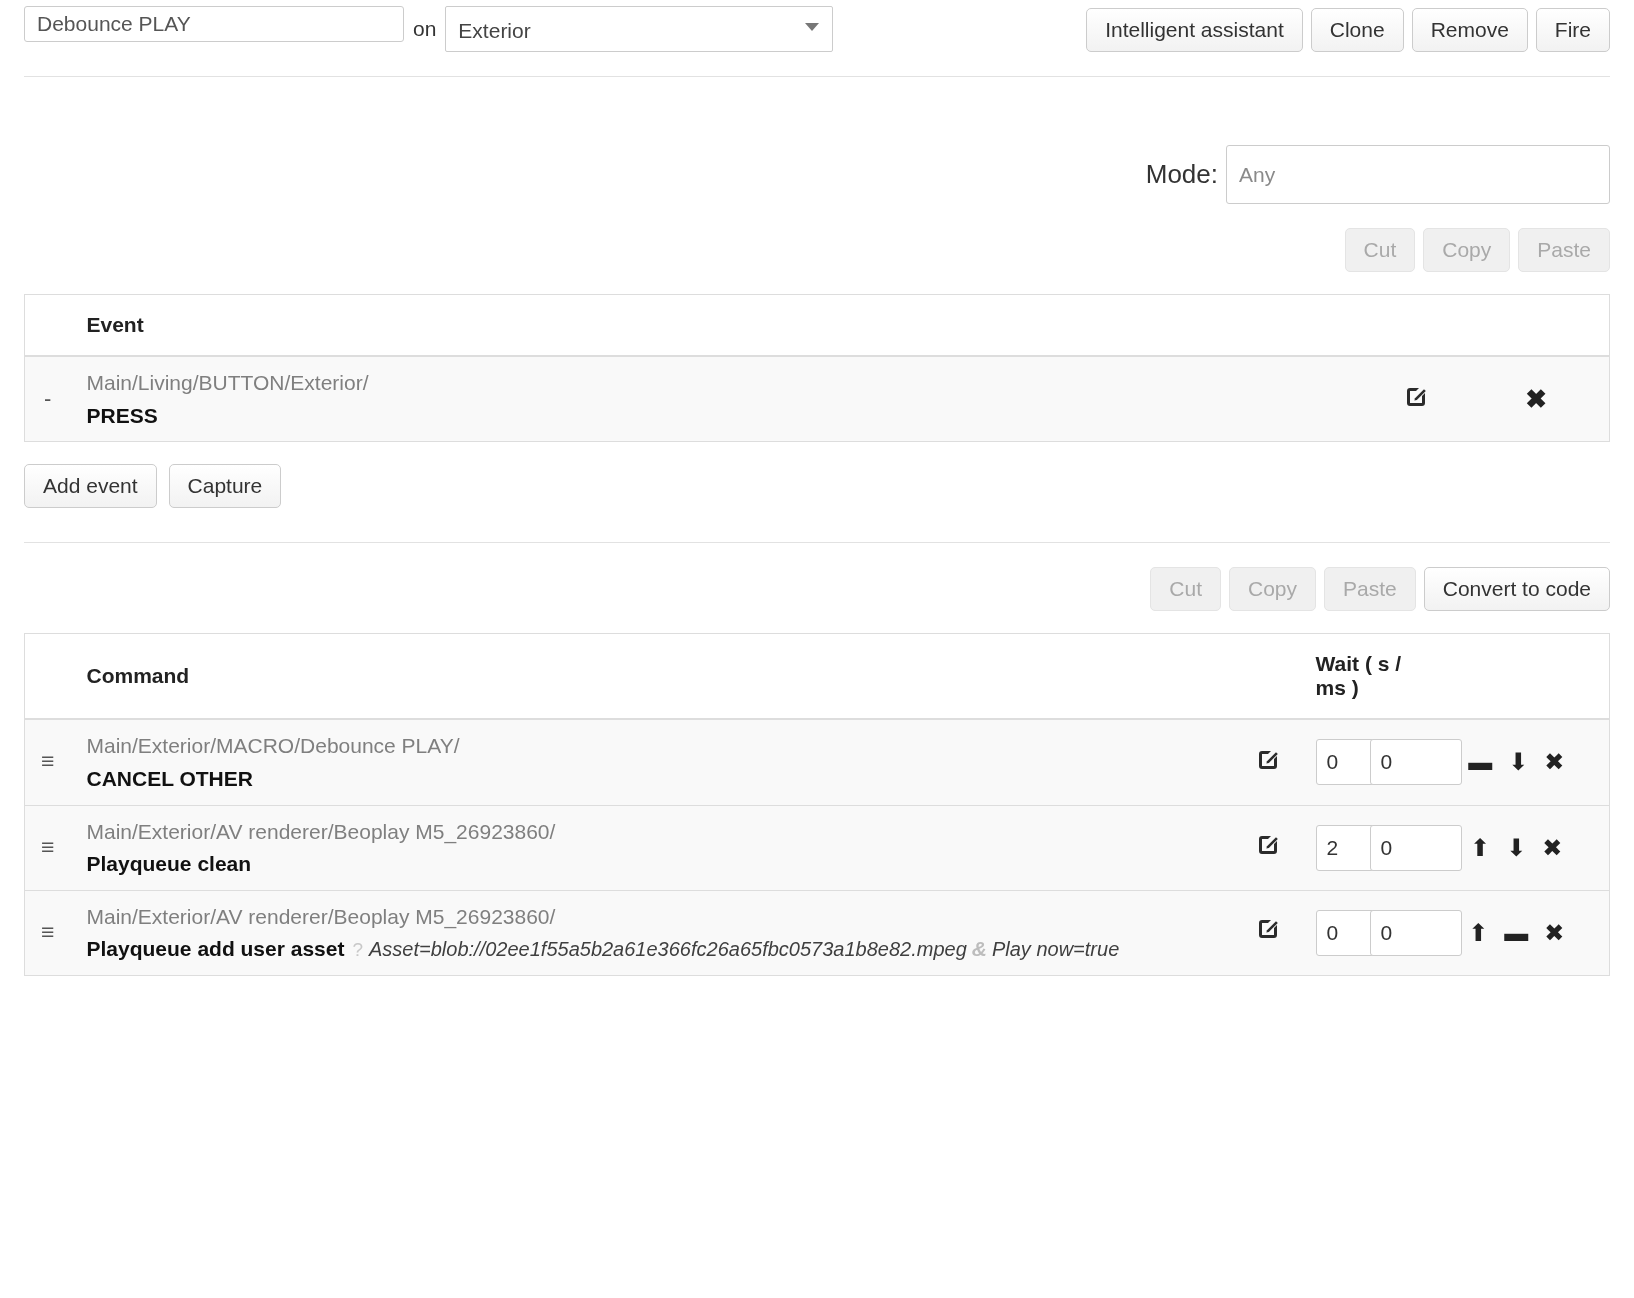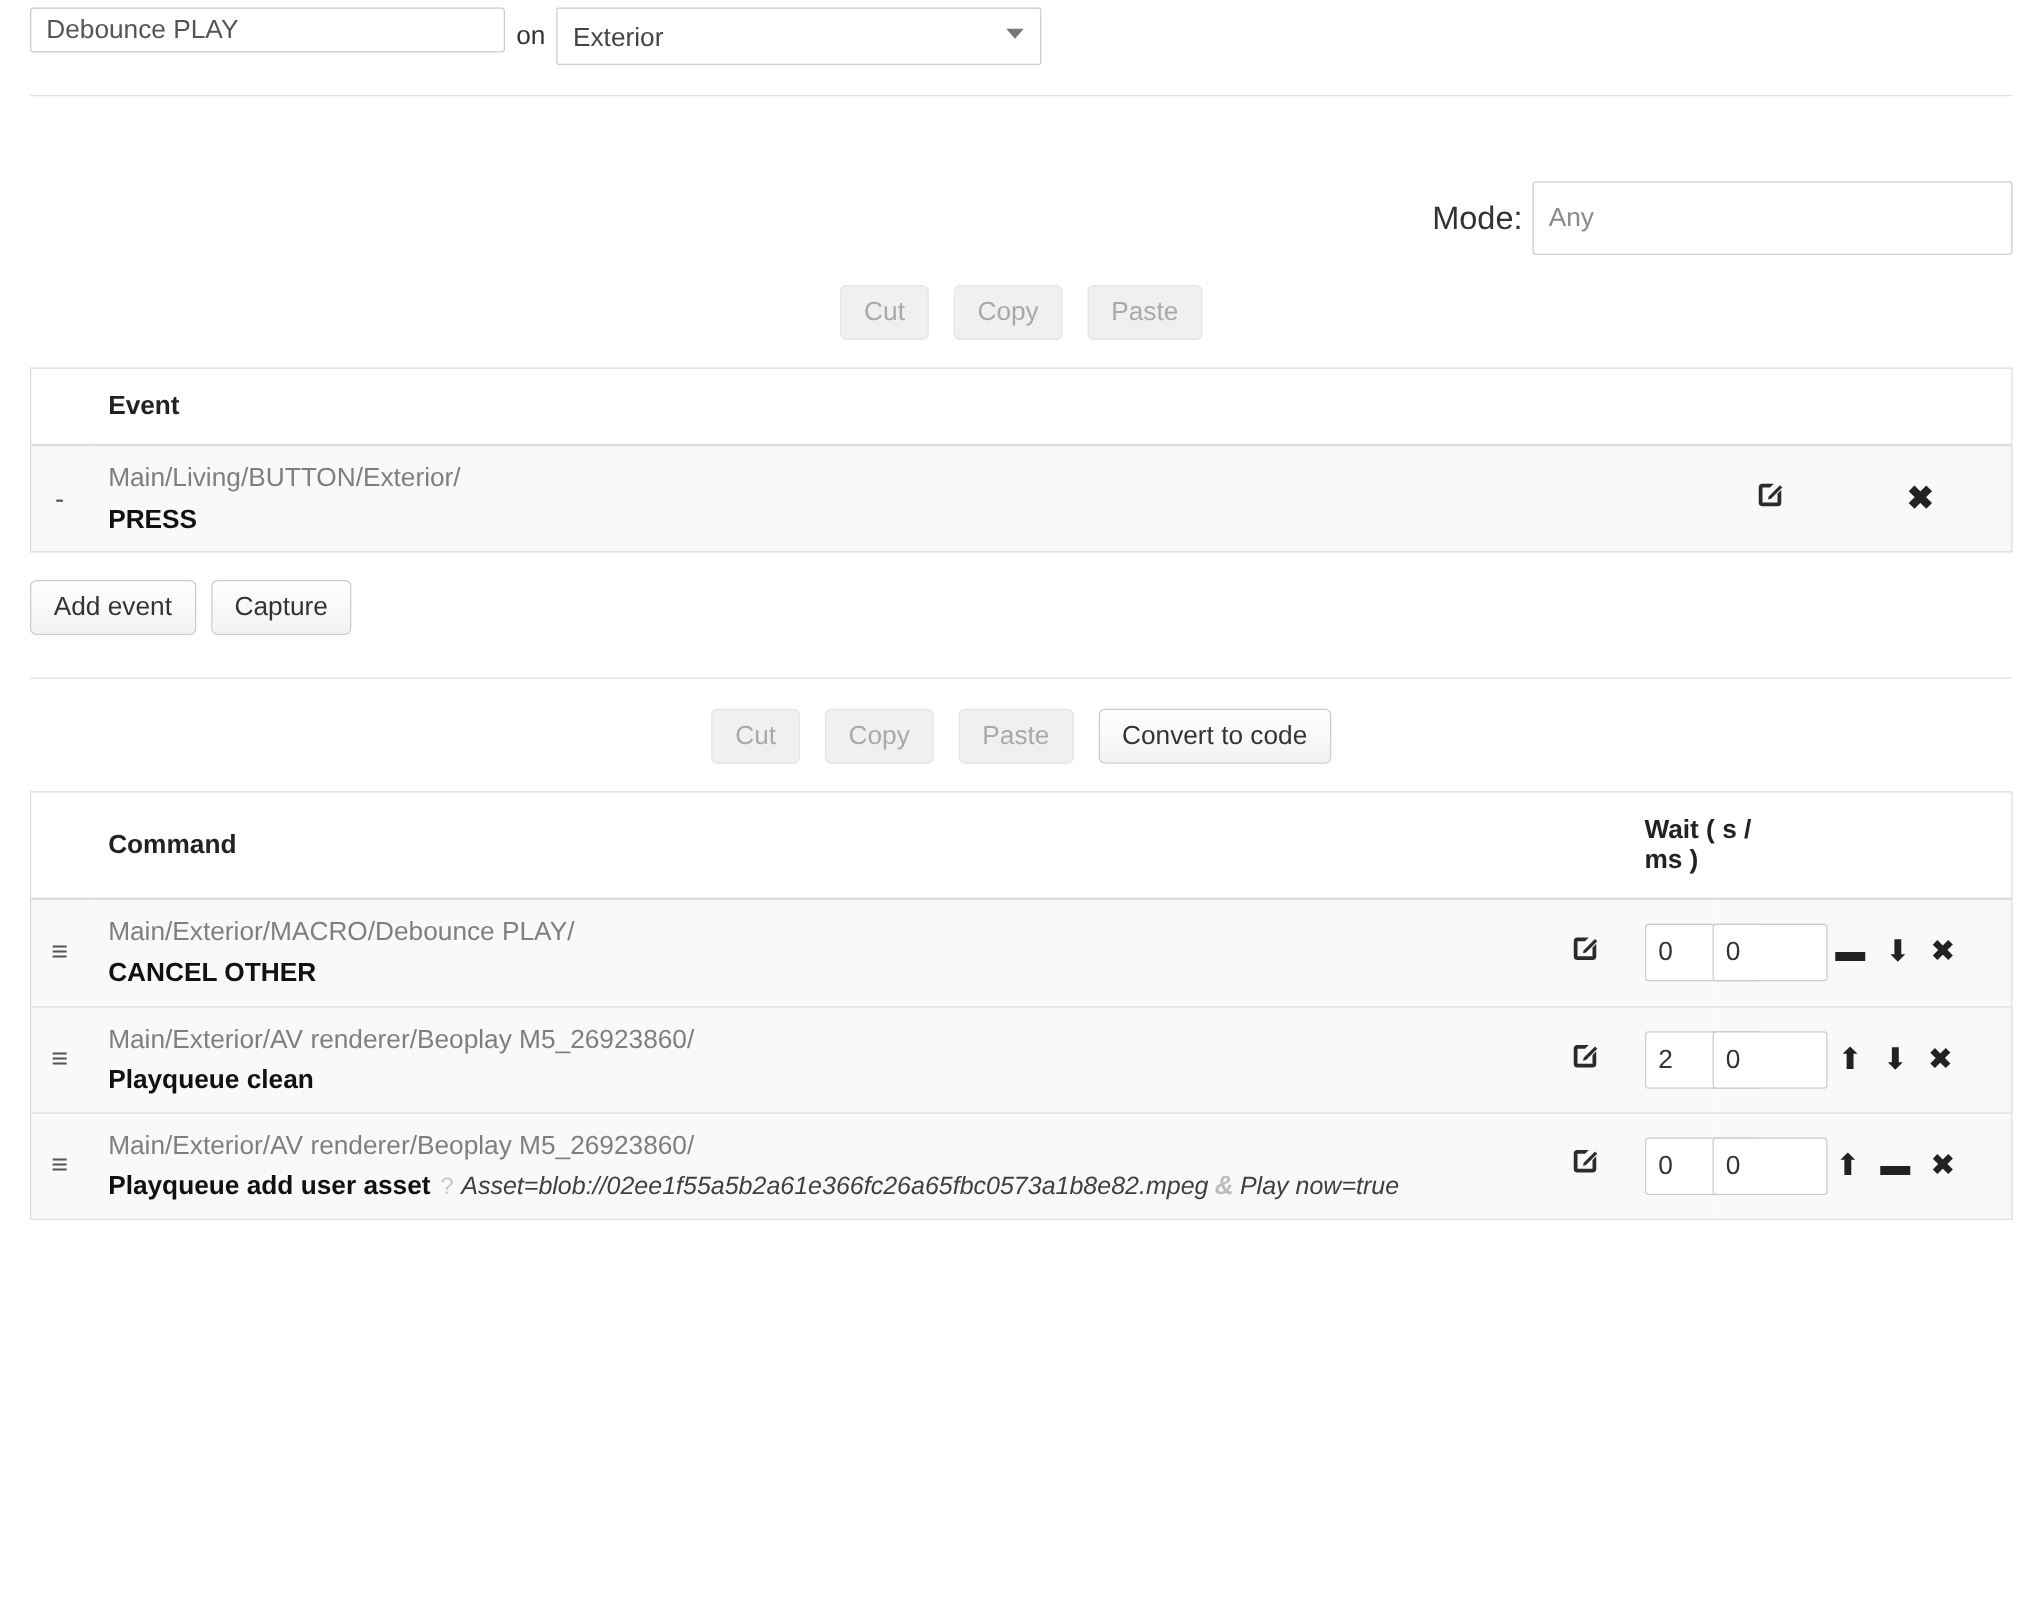--- a/index.html
+++ b/index.html
@@ -98,21 +98,21 @@
     width: 384px; height: 59px;
     border: 1px solid #cccccc;
     border-radius: 3px;
     background: #fff;
     font-size: 21px; color: #8a8a8a;
     padding: 0 12px;
     outline: none;
   }
 
   .tool-row {
-    display: flex; justify-content: center; gap: 20px;
+    display: flex; justify-content: flex-end; gap: 8px;
     padding: 0 24px;
     margin-top: 24px;
   }
 
   
   table.grid {
     width: calc(100% - 48px);
     margin: 22px 24px 0 24px;
     border-collapse: collapse;
     border: 1px solid #dddddd;
@@ -188,20 +188,26 @@
 
 <div class="page">
 
   <div class="topbar">
     <input class="name-input" type="text" value="Debounce PLAY" style="">
     <span class="on-label">on</span>
     <div class="select-wrap">
       <div class="select-box">Exterior</div>
       <span class="select-caret"></span>
     </div>
+    <div class="topbar-actions">
+      <button class="btn">Intelligent assistant</button>
+      <button class="btn">Clone</button>
+      <button class="btn">Remove</button>
+      <button class="btn">Fire</button>
+    </div>
   </div>
 
   <div class="divider"></div>
 
   <div class="mode-row">
     <span class="mode-label">Mode:</span>
     <input class="mode-input" type="text" value="Any" style="">
   </div>
 
   <div class="tool-row">

